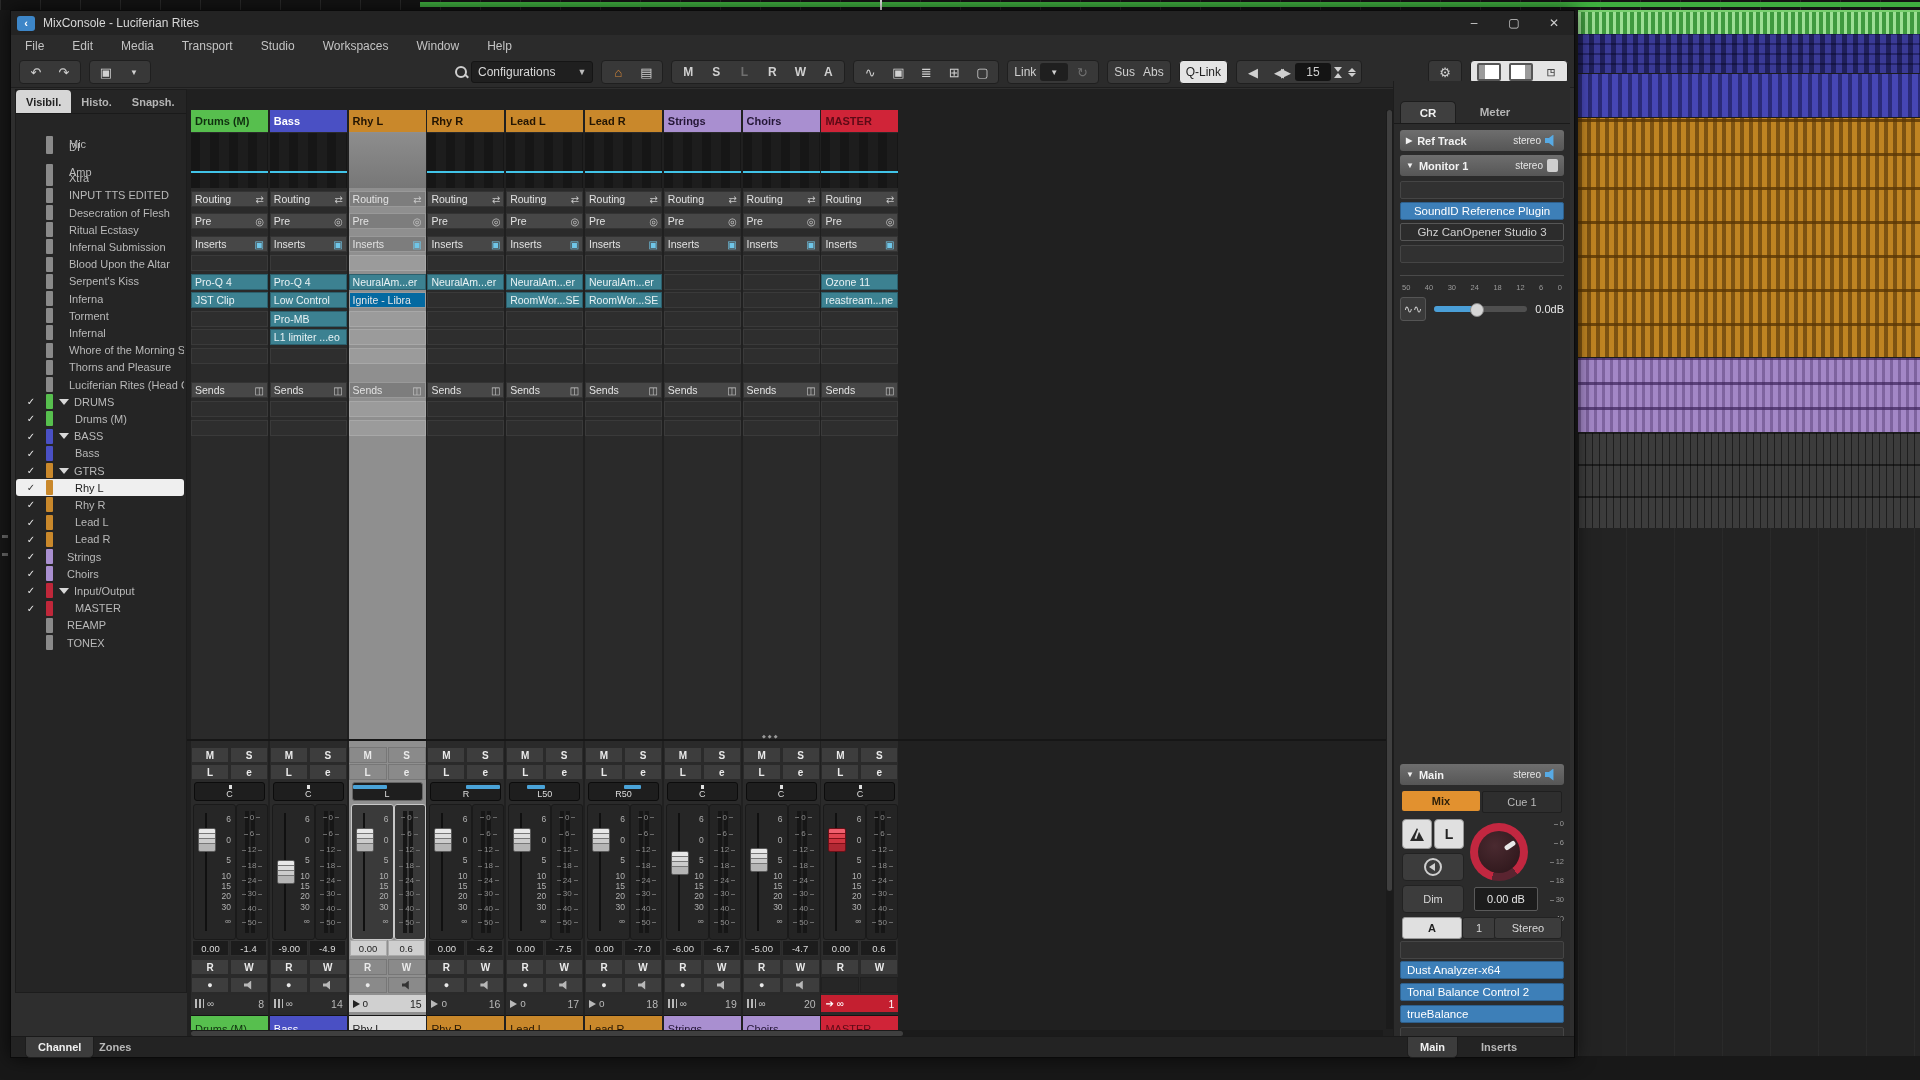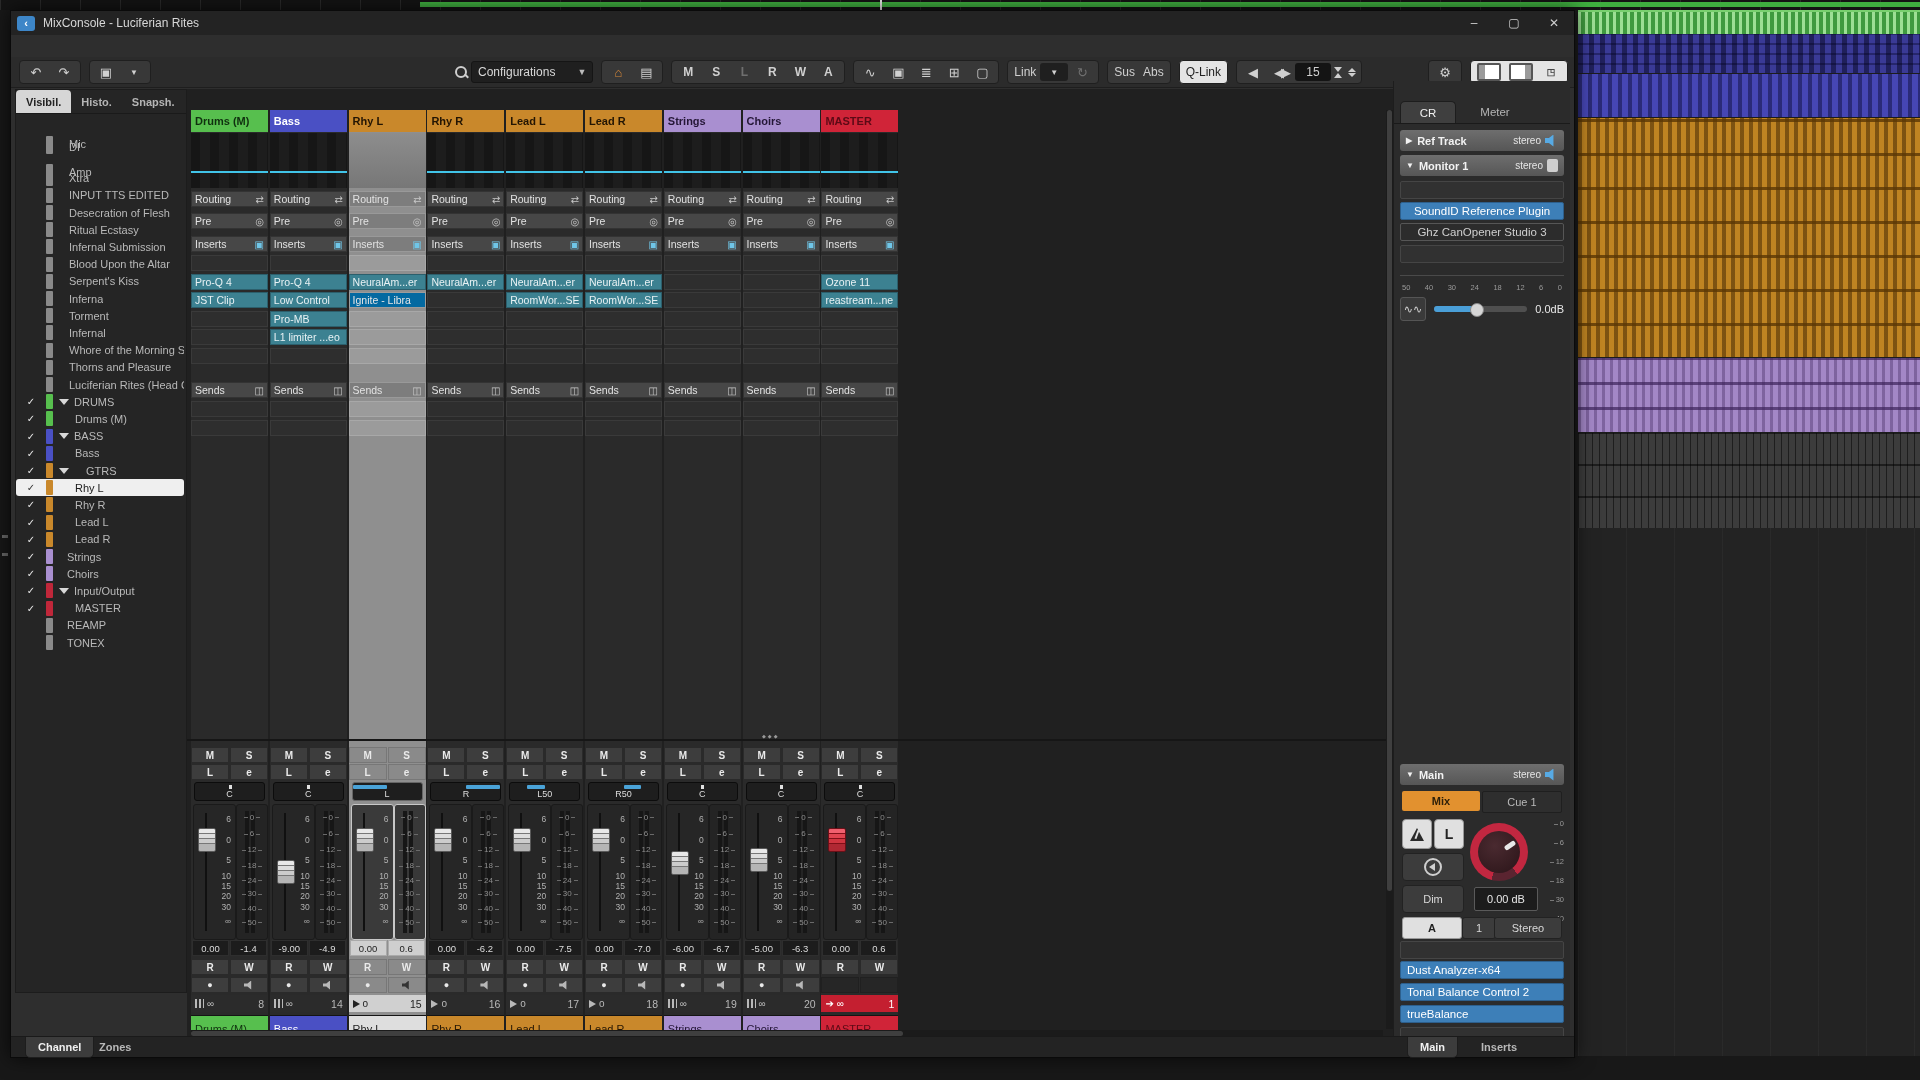--- a/index.html
+++ b/index.html
@@ -103,21 +103,21 @@
   .iconrow .num{margin-left:auto;font-size:10.5px;}
   .ibars{width:9px;height:9px;background:repeating-linear-gradient(90deg,currentColor 0 2px,transparent 2px 4px);}
   .iarrow{width:0;height:0;border-left:7px solid currentColor;border-top:4px solid transparent;border-bottom:4px solid transparent;}
   .namebar{height:26px;display:flex;align-items:center;font-size:11px;padding:0 4px;box-sizing:border-box;border-top:1px solid #141414;}
   .divider{position:absolute;left:0;right:8px;height:2px;background:#161616;}
   .divdots{position:absolute;font-size:9px;color:#bbb;letter-spacing:2px;}
   .scroll{position:absolute;background:#1b1b1b;}
   .thumb{position:absolute;background:#3f3f3f;border-radius:3px;}
   
   #crpanel{position:absolute;right:4px;top:70px;width:176px;bottom:20px;background:#2b2b2b;border-left:1px solid #1d1d1d;}
-  .cr-tab{position:absolute;height:22px;display:flex;align-items:center;justify-content:center;font-size:11.5px;font-weight:normal;color:#b5b5b5;}
+  .cr-tab{position:absolute;height:22px;display:flex;align-items:center;justify-content:center;font-size:11.5px;font-weight:bold;color:#b5b5b5;}
   .cr-tab.active{background:#3f3f3f;color:#f0f0f0;border-radius:5px 5px 0 0;border:1px solid #1d1d1d;border-bottom:none;}
   .secthdr{position:absolute;left:6px;right:6px;height:21px;border-radius:3px;background:linear-gradient(#6e6e6e,#565656);display:flex;align-items:center;padding:0 6px;box-sizing:border-box;font-size:11px;font-weight:bold;color:#f2f2f2;}
   .secthdr .mode{margin-left:auto;font-weight:normal;font-size:10px;color:#e6e6e6;margin-right:4px;}
   .secthdr .tri{font-size:8px;margin-right:5px;}
   .bluespk{width:13px;height:12px;background:#57aae4;clip-path:polygon(0 30%,30% 30%,65% 0,65% 100%,30% 70%,0 70%);}
   .greybox{width:11px;height:13px;background:#cfcfcf;border-radius:2px;}
   .cr-slot{position:absolute;left:6px;right:6px;height:18px;background:#313131;border:1px solid #454545;box-sizing:border-box;border-radius:2px;}
   .cr-slot.blue{background:#3d7fb8;border-color:#2d5f8c;color:#fff;font-size:11.5px;display:flex;align-items:center;justify-content:center;}
   .cr-slot.outline{background:#2c2c2c;border-color:#565656;color:#cfcfcf;font-size:11.5px;display:flex;align-items:center;justify-content:center;}
   .cr-scale{position:absolute;left:8px;right:8px;display:flex;justify-content:space-between;font-size:7.5px;color:#9a9a9a;}
@@ -175,20 +175,30 @@
     <div id="titlebar">
       <div class="appicon">‹</div>
       <span class="title">MixConsole - Luciferian Rites</span>
       <div class="winbtns">
         <div class="winbtn">–</div>
         <div class="winbtn">▢</div>
         <div class="winbtn close">✕</div>
       </div>
     </div>
 
+    <div id="menubar">
+        <span>File</span>
+        <span>Edit</span>
+        <span>Media</span>
+        <span>Transport</span>
+        <span>Studio</span>
+        <span>Workspaces</span>
+        <span>Window</span>
+        <span>Help</span>
+      </div>
 
     <div id="toolbar">
       <div class="tgroup">
         <div class="tbtn ticon">↶</div>
         <div class="tbtn ticon">↷</div>
       </div>
       <div class="tgroup">
         <div class="tbtn ticon">▣</div>
         <div class="tbtn" style="font-size:8px;">▼</div>
       </div>
@@ -366,21 +376,21 @@
           </div>
           <div class="srow" style="top: 328.8px;">
             <span class="chk">✓</span>
             <span class="strip" style="background: rgb(74, 80, 196);"></span>
             <span class="lbl" style="margin-left: 16px;">Bass</span>
           </div>
           <div class="srow" style="top: 346px;">
             <span class="chk">✓</span>
             <span class="strip" style="background: rgb(201, 136, 43);"></span>
             <span class="ftri"></span>
-            <span class="lbl" style="margin-left: 12px;">GTRS</span>
+            <span class="lbl" style="margin-left: 0px;">GTRS</span>
           </div>
           <div class="srow sel" style="top: 363.2px;">
             <span class="chk">✓</span>
             <span class="strip" style="background: rgb(201, 136, 43);"></span>
             <span class="lbl" style="margin-left: 16px;">Rhy L</span>
           </div>
           <div class="srow" style="top: 380.4px;">
             <span class="chk">✓</span>
             <span class="strip" style="background: rgb(201, 136, 43);"></span>
             <span class="lbl" style="margin-left: 16px;">Rhy R</span>
@@ -1106,21 +1116,21 @@
               <div class="mscale" style="top: calc(33% - 4px);">12</div>
               <div class="mscale" style="top: calc(45% - 4px);">18</div>
               <div class="mscale" style="top: calc(56% - 4px);">24</div>
               <div class="mscale" style="top: calc(66% - 4px);">30</div>
               <div class="mscale" style="top: calc(77% - 4px);">40</div>
               <div class="mscale" style="top: calc(87% - 4px);">50</div>
             </div>
           </div>
           <div class="ch-el valrow" style="top: 830px;">
             <div class="vcell">-5.00</div>
-            <div class="vcell">-6.3</div>
+            <div class="vcell">-4.7</div>
           </div>
           <div class="ch-el msrow" style="top: 849px;">
             <div class="half">R</div>
             <div class="half">W</div>
           </div>
           <div class="ch-el msrow recmon" style="top: 867px;">
             <div class="half">●</div>
             <div class="half">
               <span class="spk"></span>
             </div>

